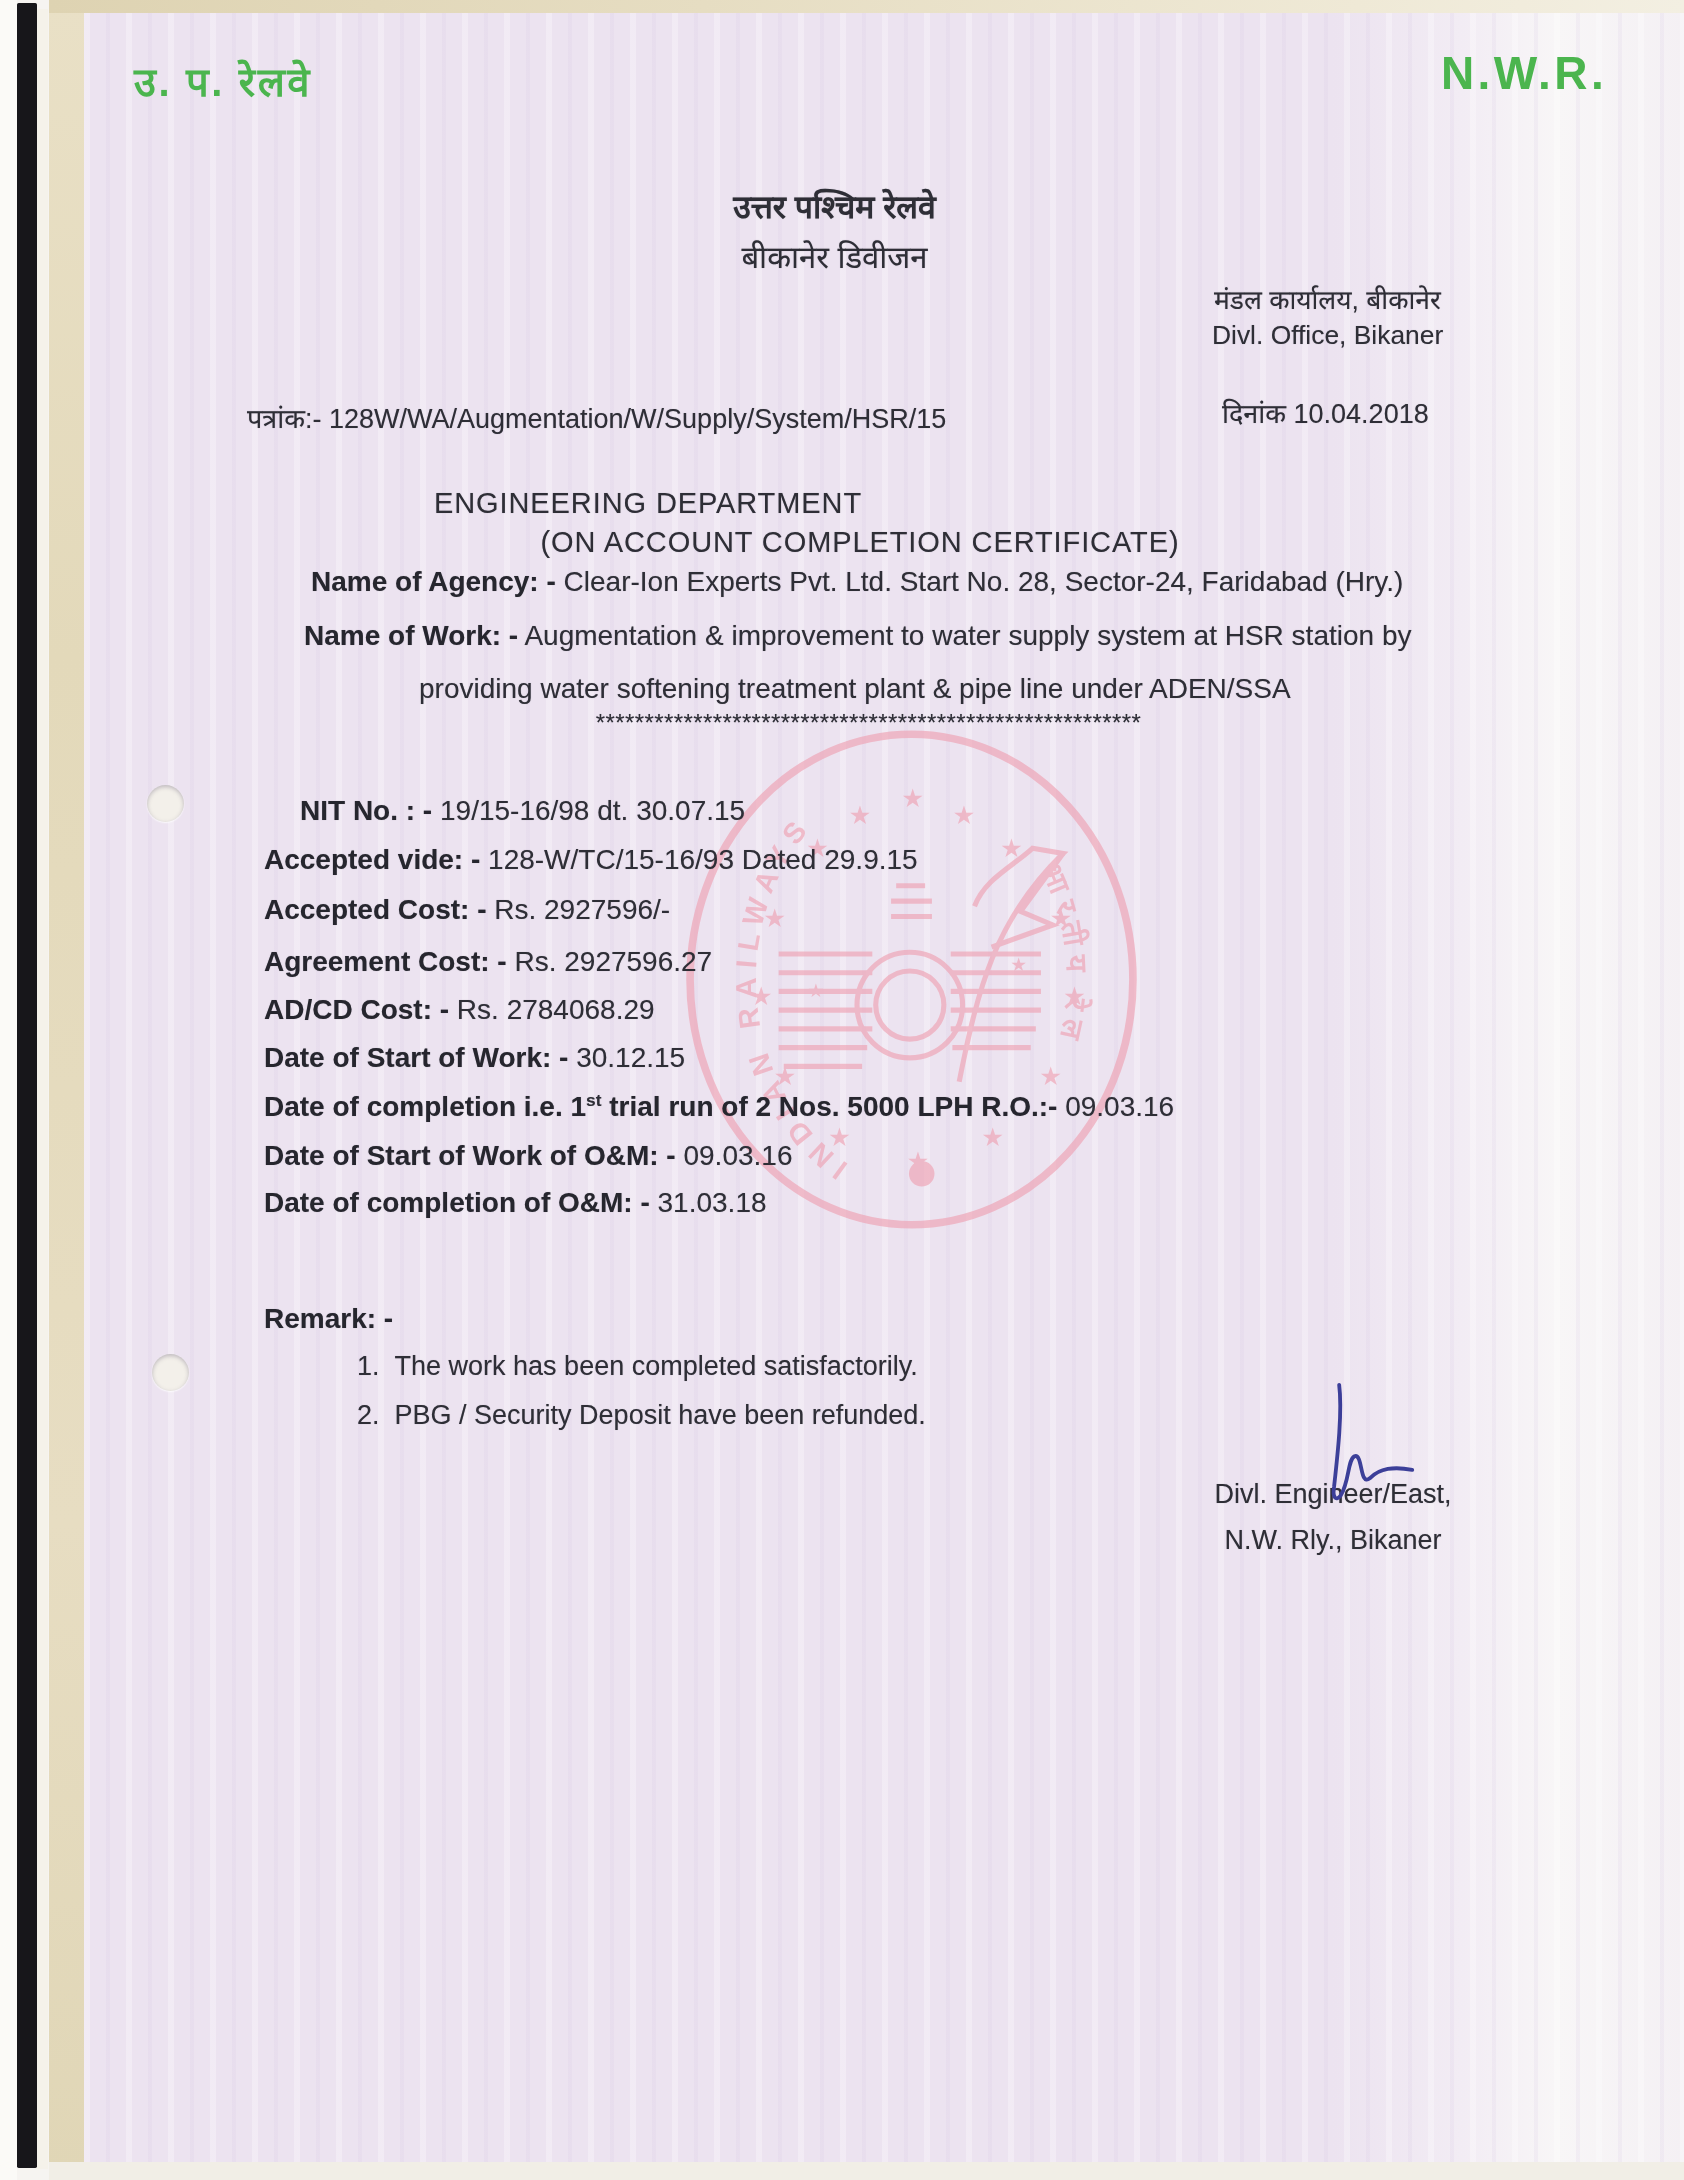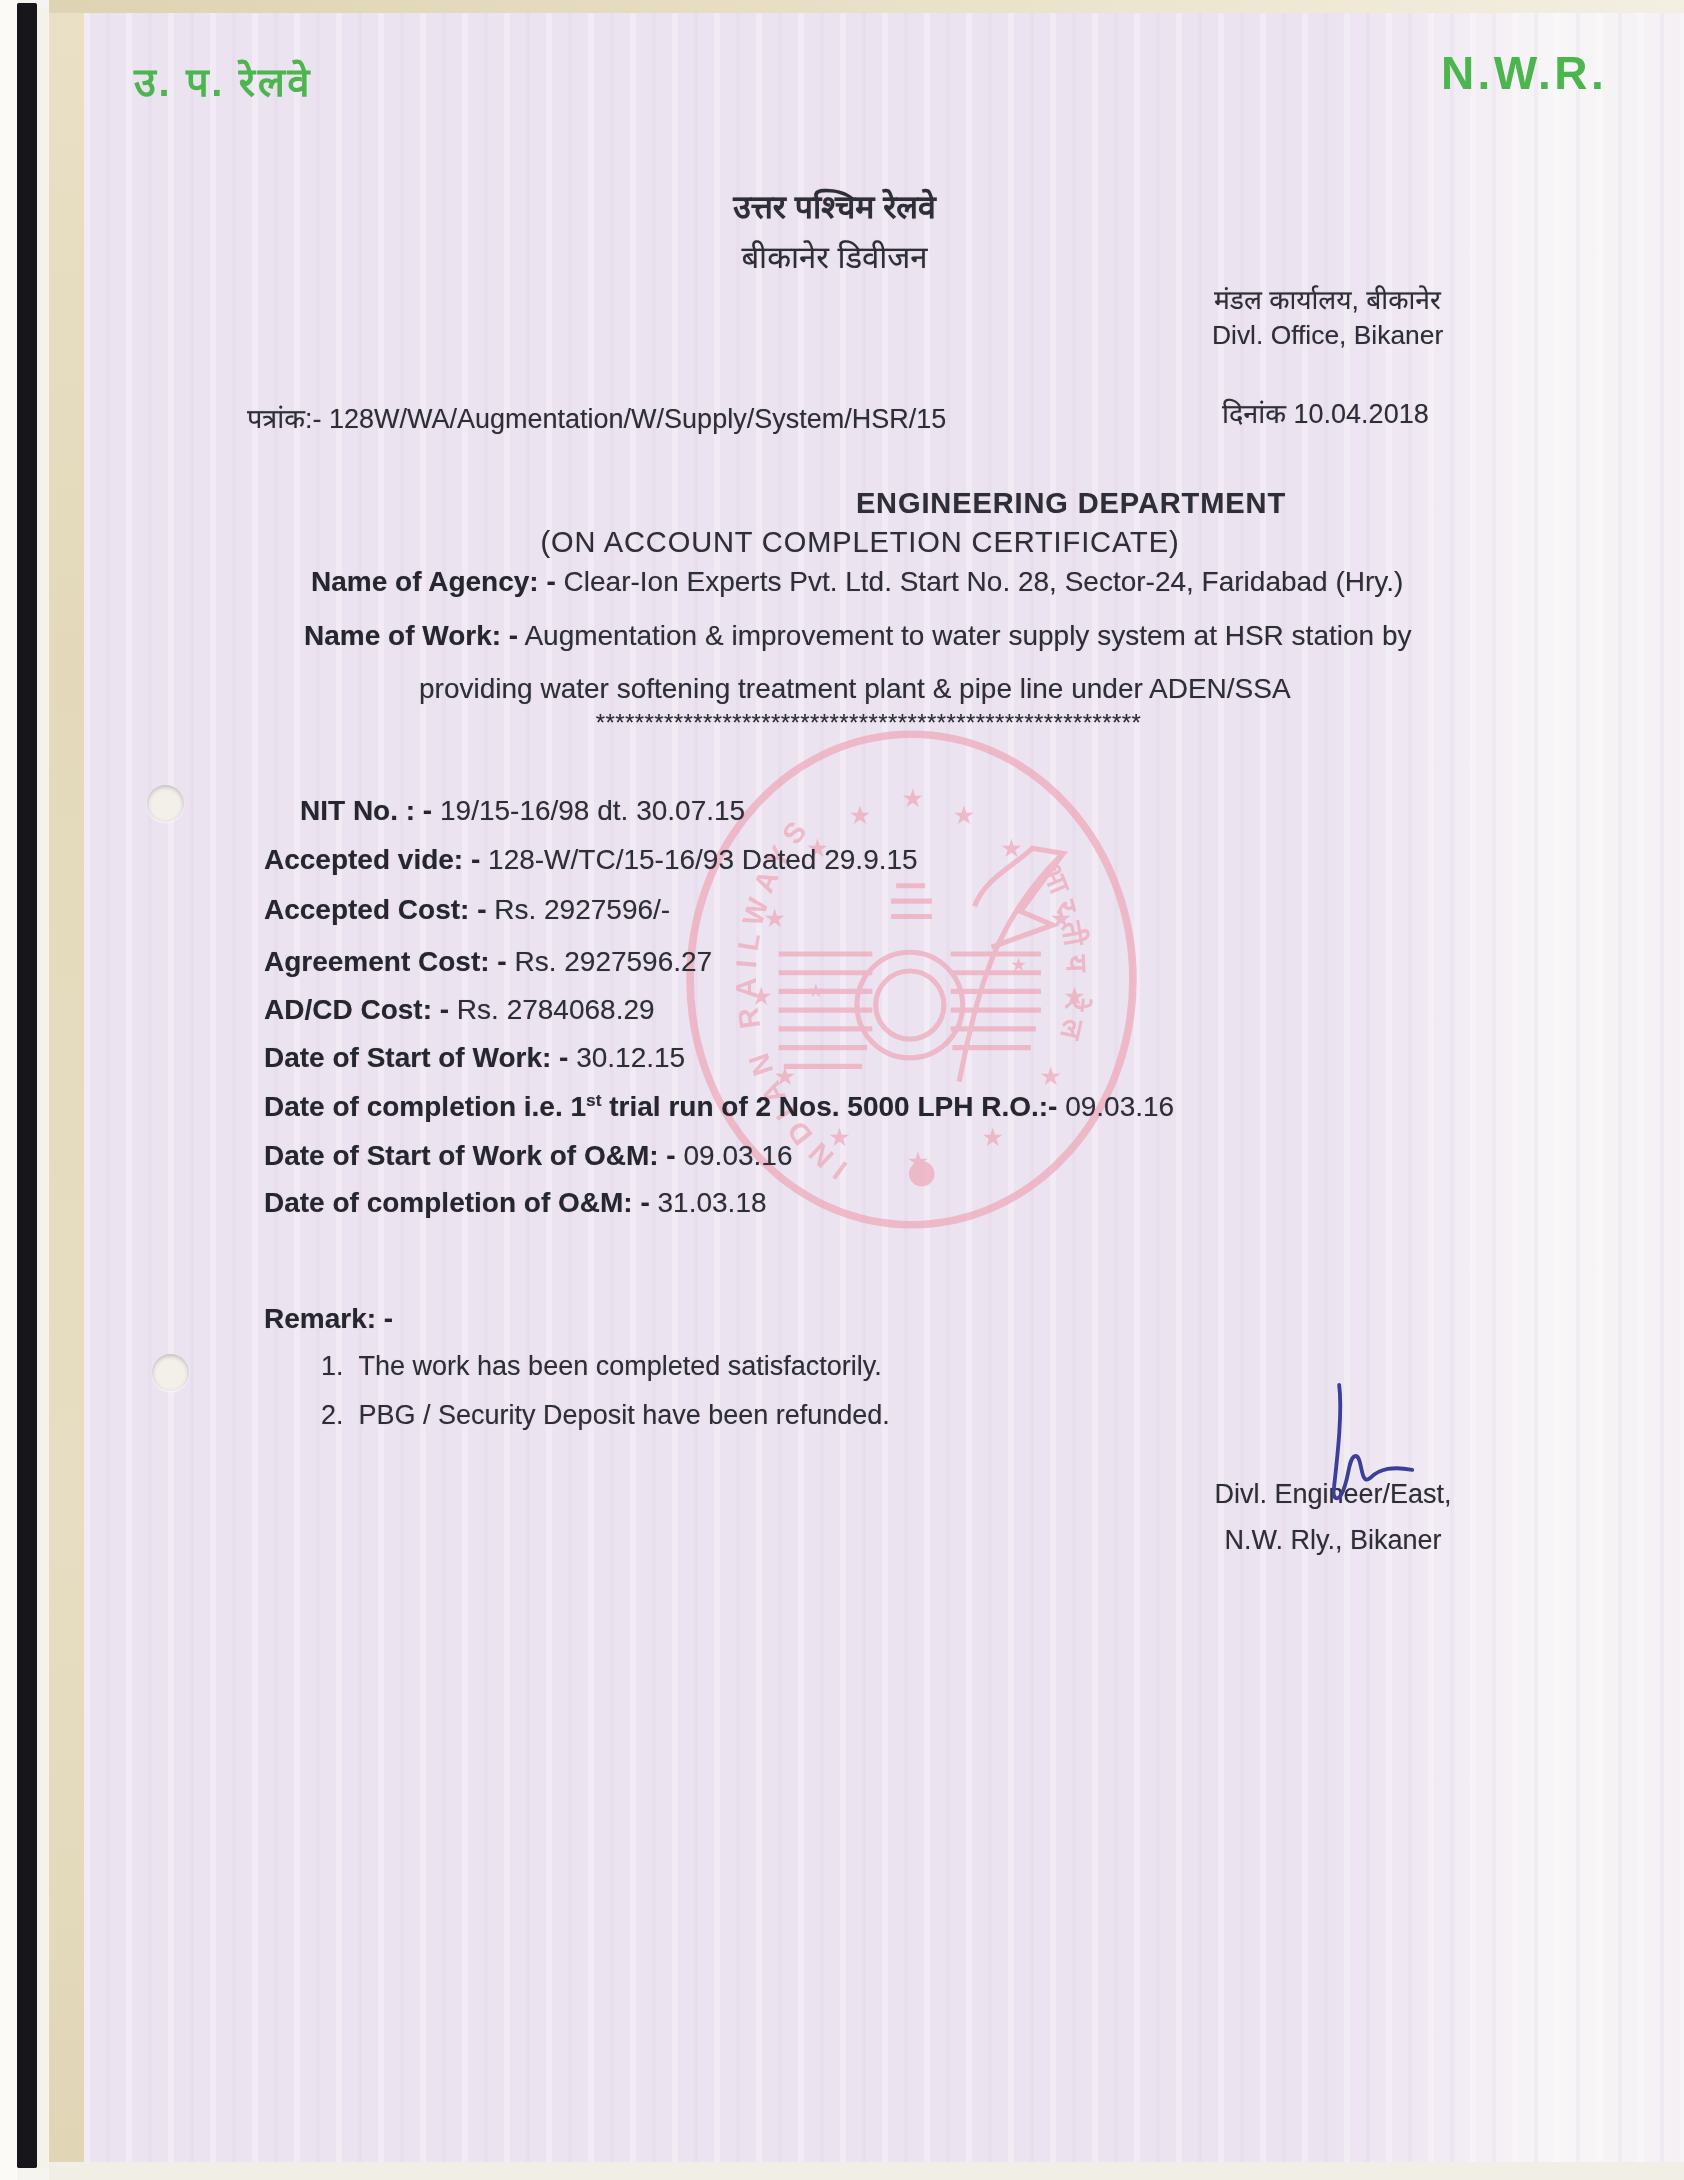--- a/index.html
+++ b/index.html
@@ -34,21 +34,21 @@
     width:37px;height:37px;border-radius:50%;
     background:#f3f0ea;
     box-shadow:inset 0 1.7px 4.3px rgba(120,110,130,0.45), 0 0.9px 1.7px rgba(255,255,255,0.8);
   }
   
   .green{color:#4bb54e;font-weight:bold;}
   .b{font-weight:bold;color:#26262e;}
   .scan{text-shadow:0 0 0.9px rgba(40,40,55,0.35);}
   .field-row{left:264px;font-size:28px;white-space:nowrap;z-index:3;}
   .sup{vertical-align:super;font-size:0.62em;font-weight:bold;}
-  .remark-item{font-size:27px;white-space:nowrap;z-index:3;}
+  .remark-item{font-size:27px;white-space:nowrap;z-index:3;margin-left:36px;}
   .stamp-wrap{left:678px;top:724px;width:467px;height:511px;z-index:1;opacity:0.62;}
   .sig-block{left:1188px;top:1472px;width:290px;text-align:center;z-index:3;font-size:27px;line-height:1.7;}
   .sig-svg{left:1293px;top:1378px;width:128px;height:136px;z-index:4;}
 </style>
 </head>
 <body>
 
 <div id="page">
 
   <div class="abs edge-left-white"></div>
@@ -114,21 +114,21 @@
 
   <div class="abs scan" style="left:596px;top:184px;width:477px;text-align:center;font-size:32px;z-index:3;font-weight:bold;">उत्तर पश्चिम रेलवे</div>
   <div class="abs scan" style="left:596px;top:235px;width:477px;text-align:center;font-size:31px;z-index:3;">बीकानेर डिवीजन</div>
 
   <div class="abs scan" style="left:1214px;top:281px;font-size:26.4px;z-index:3;">मंडल कार्यालय, बीकानेर</div>
   <div class="abs scan" style="left:1212px;top:320px;font-size:26.4px;z-index:3;">Divl. Office, Bikaner</div>
 
   <div class="abs scan" style="left:247px;top:399px;font-size:27px;white-space:nowrap;z-index:3;">पत्रांक:- 128W/WA/Augmentation/W/Supply/System/HSR/15</div>
   <div class="abs scan" style="left:1222px;top:394px;font-size:27px;white-space:nowrap;z-index:3;">दिनांक  10.04.2018</div>
 
-  <div class="abs scan" style="left:434px;top:487px;width:852px;text-align:right;font-size:29px;letter-spacing:0.9px;z-index:3;font-weight:bold;">ENGINEERING DEPARTMENT</div>
+  <div class="abs scan" style="left:434px;top:487px;width:852px;text-align:left;font-size:29px;letter-spacing:0.9px;z-index:3;">ENGINEERING DEPARTMENT</div>
   <div class="abs scan" style="left:434px;top:526px;width:852px;text-align:center;font-size:29px;letter-spacing:0.9px;z-index:3;">(ON ACCOUNT COMPLETION CERTIFICATE)</div>
 
   <div class="abs scan" style="left:311px;top:566px;font-size:28px;white-space:nowrap;z-index:3;">
     <span class="b">Name of Agency: -</span><span> Clear-Ion Experts Pvt. Ltd. Start No. 28, Sector-24, Faridabad (Hry.)</span>
   </div>
   <div class="abs scan" style="left:304px;top:620px;font-size:28px;white-space:nowrap;z-index:3;">
     <span class="b">Name of Work: -</span><span> Augmentation &amp; improvement to water supply system at HSR station by</span>
   </div>
   <div class="abs scan" style="left:419px;top:673px;font-size:28px;white-space:nowrap;z-index:3;">providing water softening treatment plant &amp; pipe line under ADEN/SSA</div>
 

